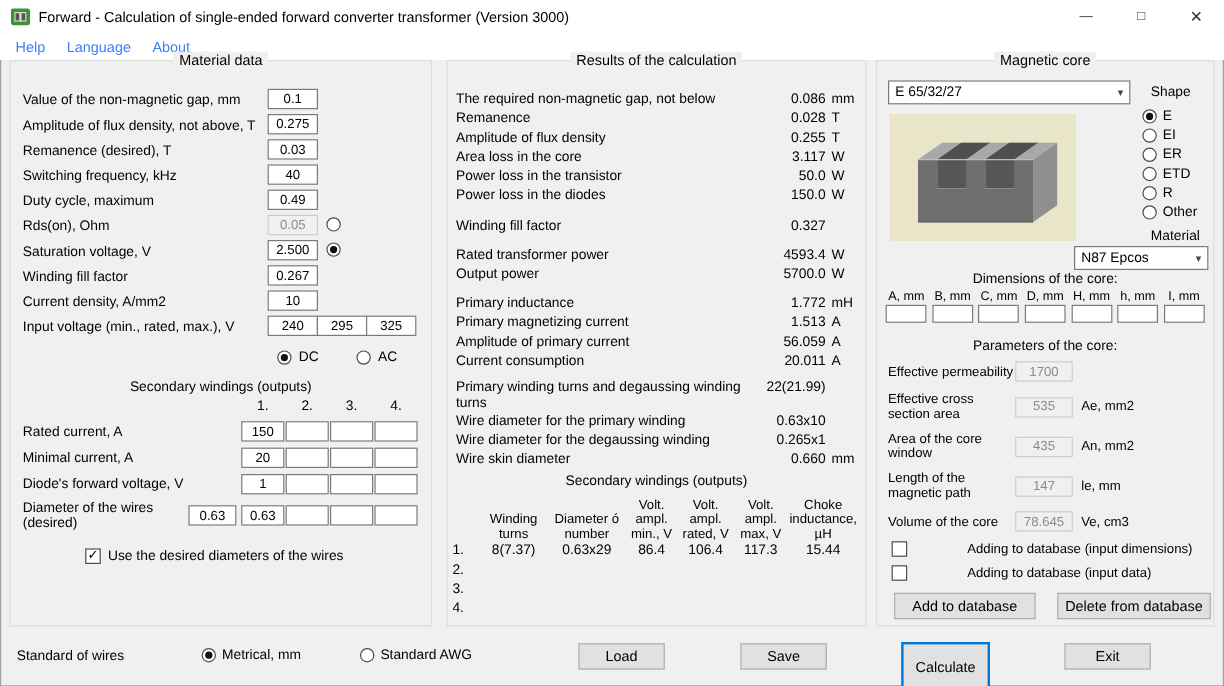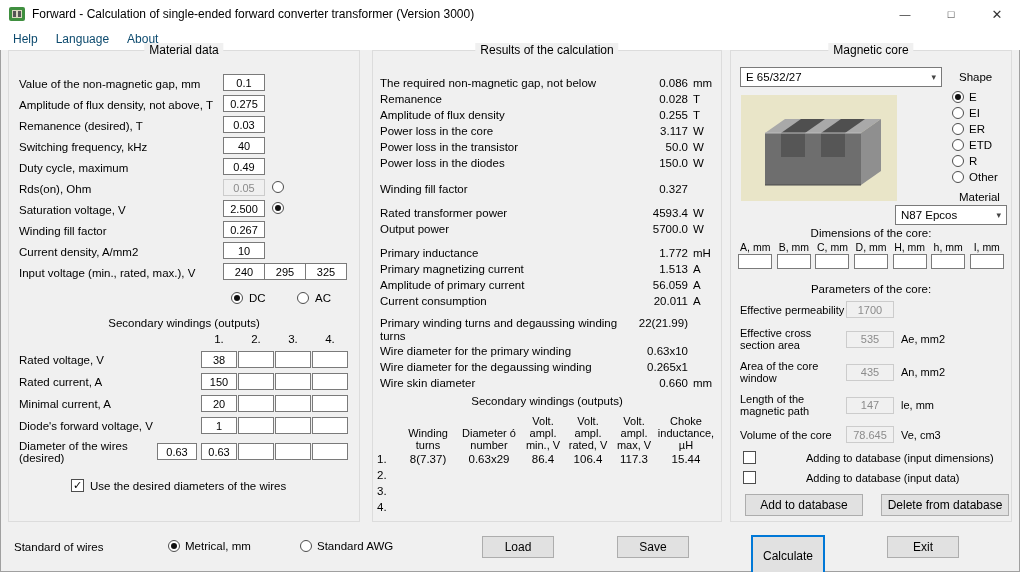--- a/index.html
+++ b/index.html
@@ -9,21 +9,21 @@
   
   .titlebar { position:absolute; top:0; left:0; right:0; height:28px; background:#ffffff; display:flex; align-items:center; }
   .app-icon { width:16px; height:16px; margin:0 7px 0 9px; flex:0 0 auto; }
   .title-text { font-size:12px; color:#000; }
   .win-controls { margin-left:auto; display:flex; height:28px; }
   .win-btn { width:46px; height:28px; display:flex; align-items:center; justify-content:center; font-size:11px; color:#333; cursor:default; }
   .win-btn.close { font-size:13px; }
 
   
   .menubar { position:absolute; top:28px; left:0; right:0; height:22px; background:#ffffff; display:flex; align-items:center; padding-left:4px; }
-  .menu-item { font-size:12px; padding:0 9px; height:22px; line-height:22px; color:#0c4a6e; }
+  .menu-item { font-size:12px; padding:0 9px; height:22px; line-height:22px; color:#3b82f6; }
 
   
   .grp { position:absolute; border:1px solid #dcdcdc; }
   .grp-title { position:absolute; top:-8px; left:50%; transform:translateX(-50%); background:#f0f0f0; padding:0 5px; font-size:12px; white-space:nowrap; color:#000; }
 
   .inp { background:#fff; border:1px solid #7a7a7a; font-size:11px; text-align:center; color:#000; outline:none; }
   .inp:disabled, .inp.dis { background:#f0f0f0; color:#8b8b8b; border-color:#cccccc; }
 
   .radio { width:12px; height:12px; border:1px solid #4d4d4d; border-radius:50%; background:#fff; display:inline-block; position:relative; flex:0 0 auto; }
   .radio.checked::after { content:""; position:absolute; left:2px; top:2px; width:6px; height:6px; border-radius:50%; background:#111; }
@@ -183,27 +183,20 @@
     <div class="sec-title">Secondary windings (outputs)</div>
 
     <div class="colnums">
       <span style="left:192px;">1.</span>
       <span style="left:229px;">2.</span>
       <span style="left:266px;">3.</span>
       <span style="left:303px;">4.</span>
     </div>
 
     <div class="srow">
-      <span class="lbl">Rated voltage, V</span>
-      <input class="inp tinp c1" value="38" style="">
-      <input class="inp tinp c2" value="" style="">
-      <input class="inp tinp c3" value="" style="">
-      <input class="inp tinp c4" value="" style="">
-    </div>
-    <div class="srow">
       <span class="lbl">Rated current, A</span>
       <input class="inp tinp c1" value="150" style="">
       <input class="inp tinp c2" value="" style="">
       <input class="inp tinp c3" value="" style="">
       <input class="inp tinp c4" value="" style="">
     </div>
     <div class="srow">
       <span class="lbl">Minimal current, A</span>
       <input class="inp tinp c1" value="20" style="">
       <input class="inp tinp c2" value="" style="">
@@ -244,21 +237,21 @@
         <span class="rlabel">Remanence</span>
         <span class="rval">0.028</span>
         <span class="runit">T</span>
       </div>
     <div class="rrow">
         <span class="rlabel">Amplitude of flux density</span>
         <span class="rval">0.255</span>
         <span class="runit">T</span>
       </div>
     <div class="rrow">
-        <span class="rlabel">Power loss in the core</span>
+        <span class="rlabel">Area loss in the core</span>
         <span class="rval">3.117</span>
         <span class="runit">W</span>
       </div>
     <div class="rrow">
         <span class="rlabel">Power loss in the transistor</span>
         <span class="rval">50.0</span>
         <span class="runit">W</span>
       </div>
     <div class="rrow">
         <span class="rlabel">Power loss in the diodes</span>

